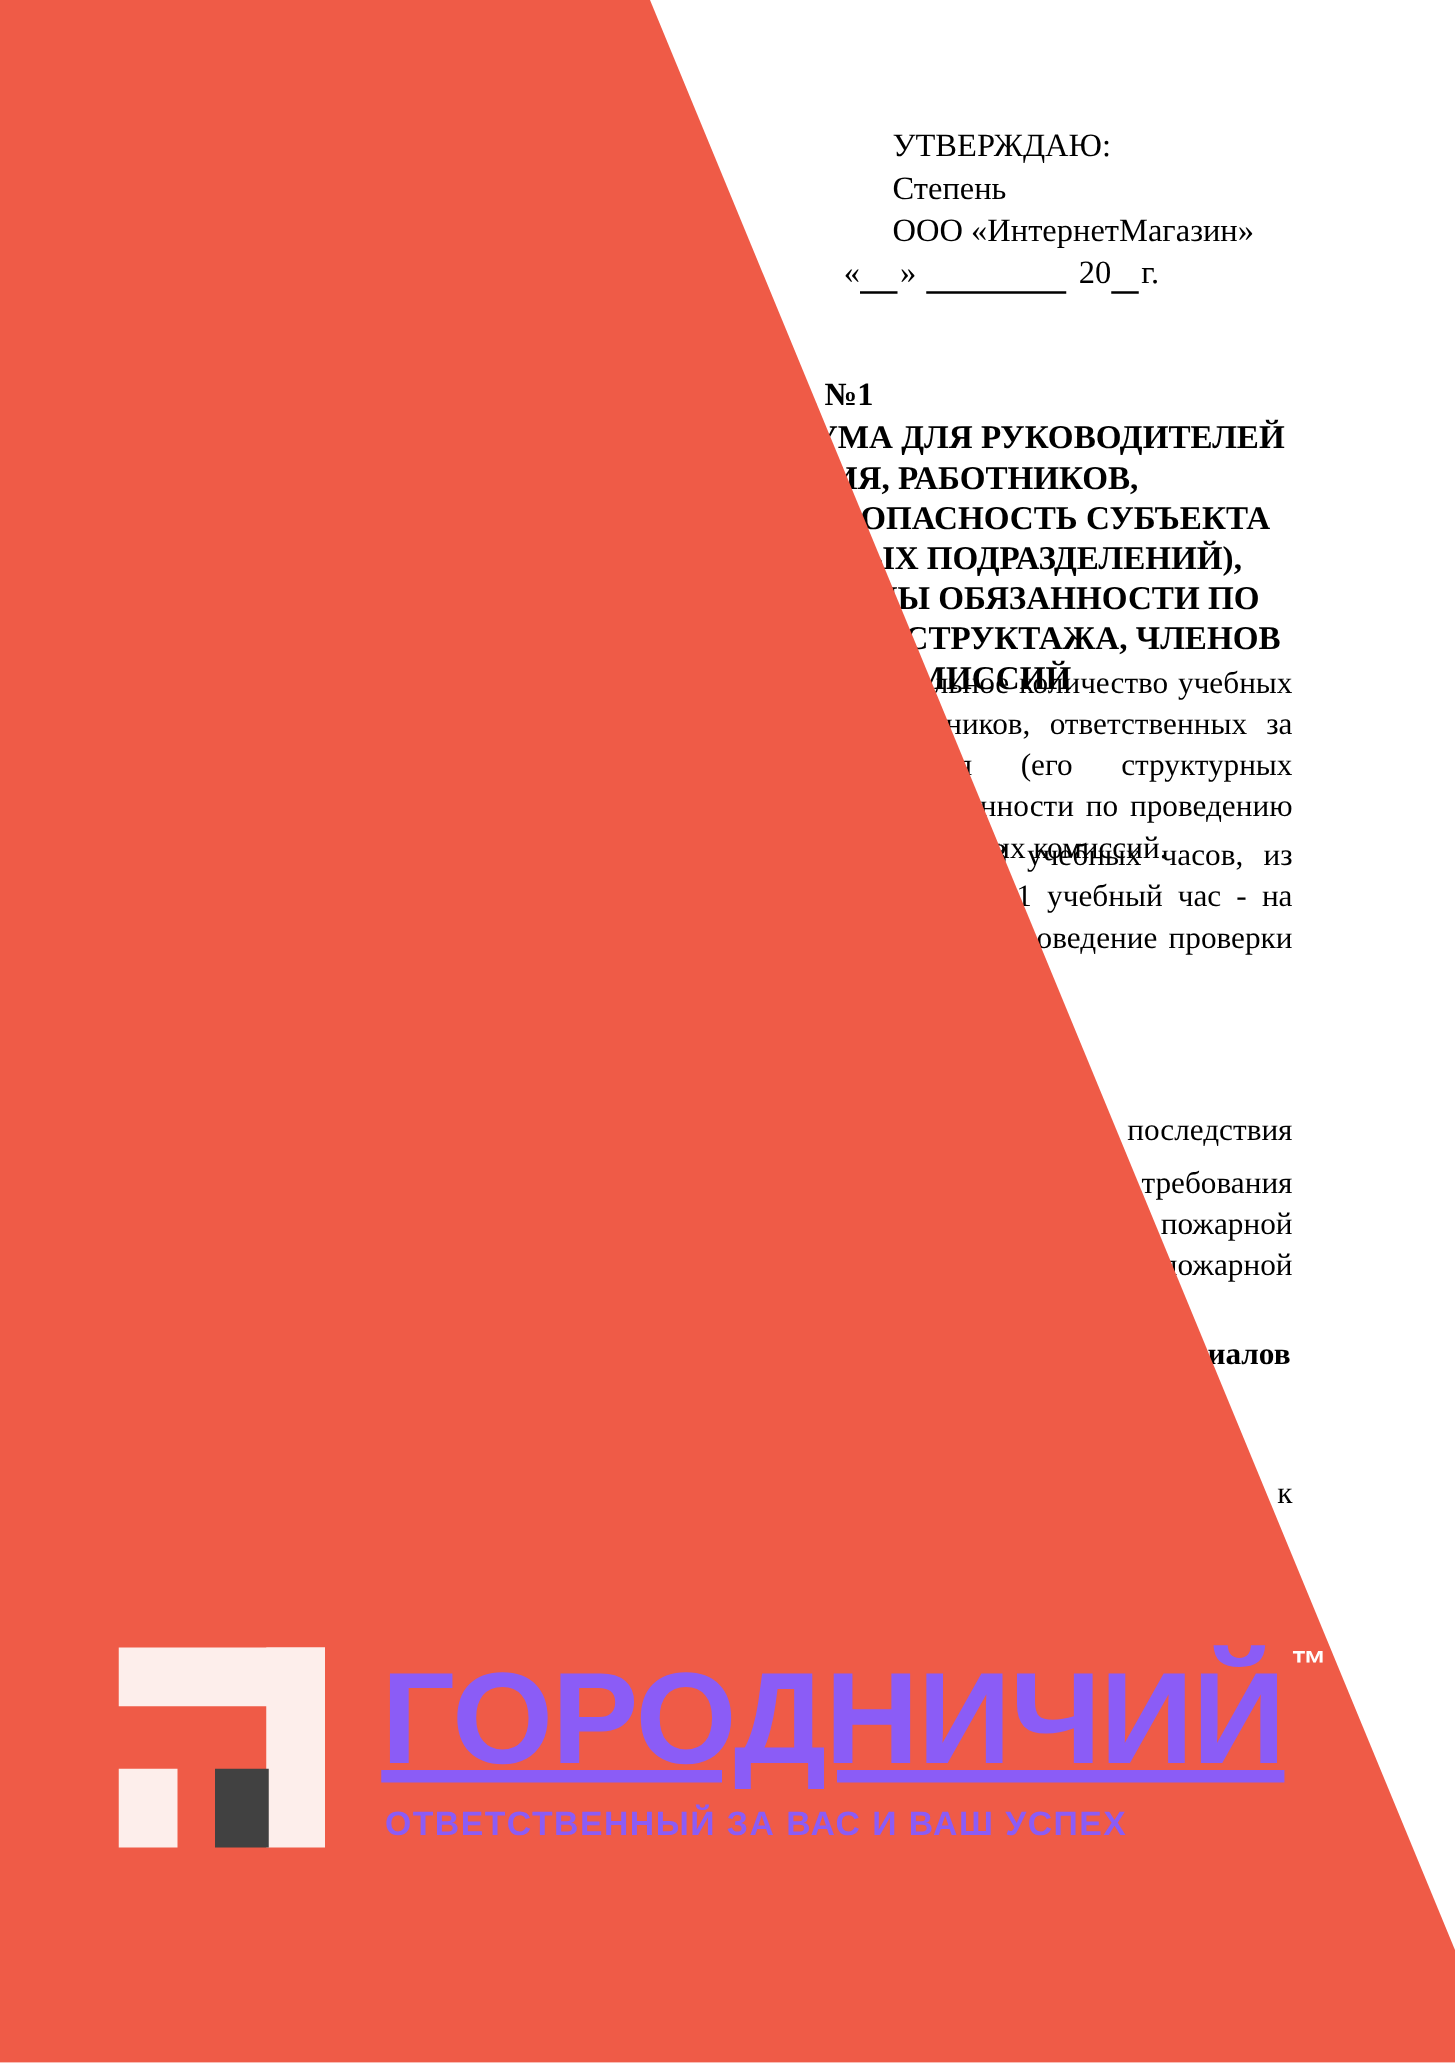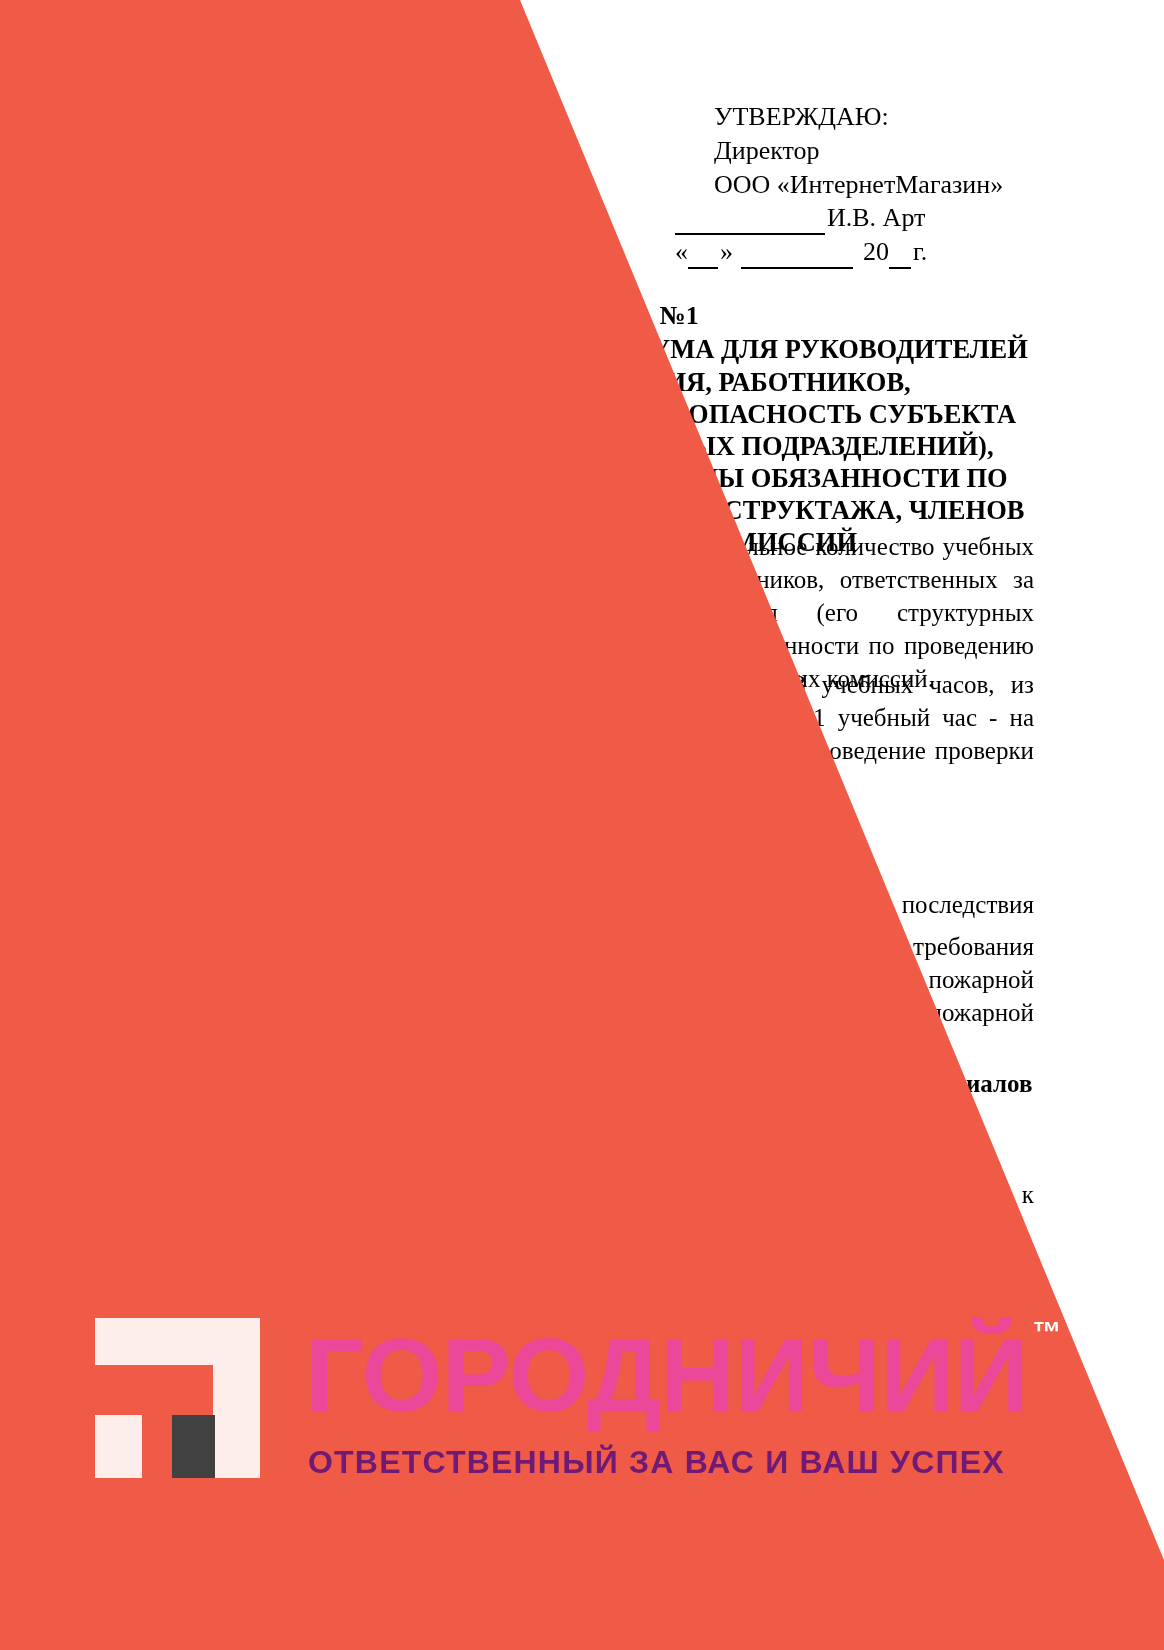--- a/index.html
+++ b/index.html
@@ -151,39 +151,40 @@
     margin-left:45px;
     position:relative;
     padding-top:10px;
   }
   .wordmark{
     font-family:"Liberation Sans", sans-serif;
     font-weight:bold;
     font-size:104px;
     line-height:0.92;
     letter-spacing:-1px;
-    color:#ec4899;
+    color:#8b5cf6;
     white-space:nowrap;
+    text-decoration:underline;
   }
   .tm{
     position:absolute;
     top:-2px;
     right:-34px;
     font-family:"Liberation Sans", sans-serif;
     font-weight:bold;
     font-size:29px;
     color:#ffffff;
     letter-spacing:0;
   }
   .tagline{
     font-family:"Liberation Sans", sans-serif;
     font-weight:bold;
-    font-size:32px;
+    font-size:27px;
     letter-spacing:1.2px;
-    color:#701a75;
+    color:#8b5cf6;
     white-space:nowrap;
     margin-top:20px;
     margin-left:3px;
   }
 </style>
 </head>
 <body>
 
 <div id="page">
 
@@ -207,26 +208,22 @@
           <span class="rule md"></span>
           <span class="gap"></span>
           <span>20</span>
           <span class="rule sm"></span>
           <span>г.</span>
         </div>
       </div>
 
       <div class="hdr-col right">
         <div class="hdr-line">УТВЕРЖДАЮ:</div>
-        <div class="hdr-line">Директор</div>
+        <div class="hdr-line">Степень</div>
         <div class="hdr-line">ООО «ИнтернетМагазин»</div>
-        <div class="sign-line">
-          <span class="rule"></span>
-          <span>И.В. Арт</span>
-        </div>
         <div class="date-line">
           <span>«</span>
           <span class="rule xs"></span>
           <span>»</span>
           <span class="gap"></span>
           <span class="rule md"></span>
           <span class="gap"></span>
           <span>20</span>
           <span class="rule sm"></span>
           <span>г.</span>

